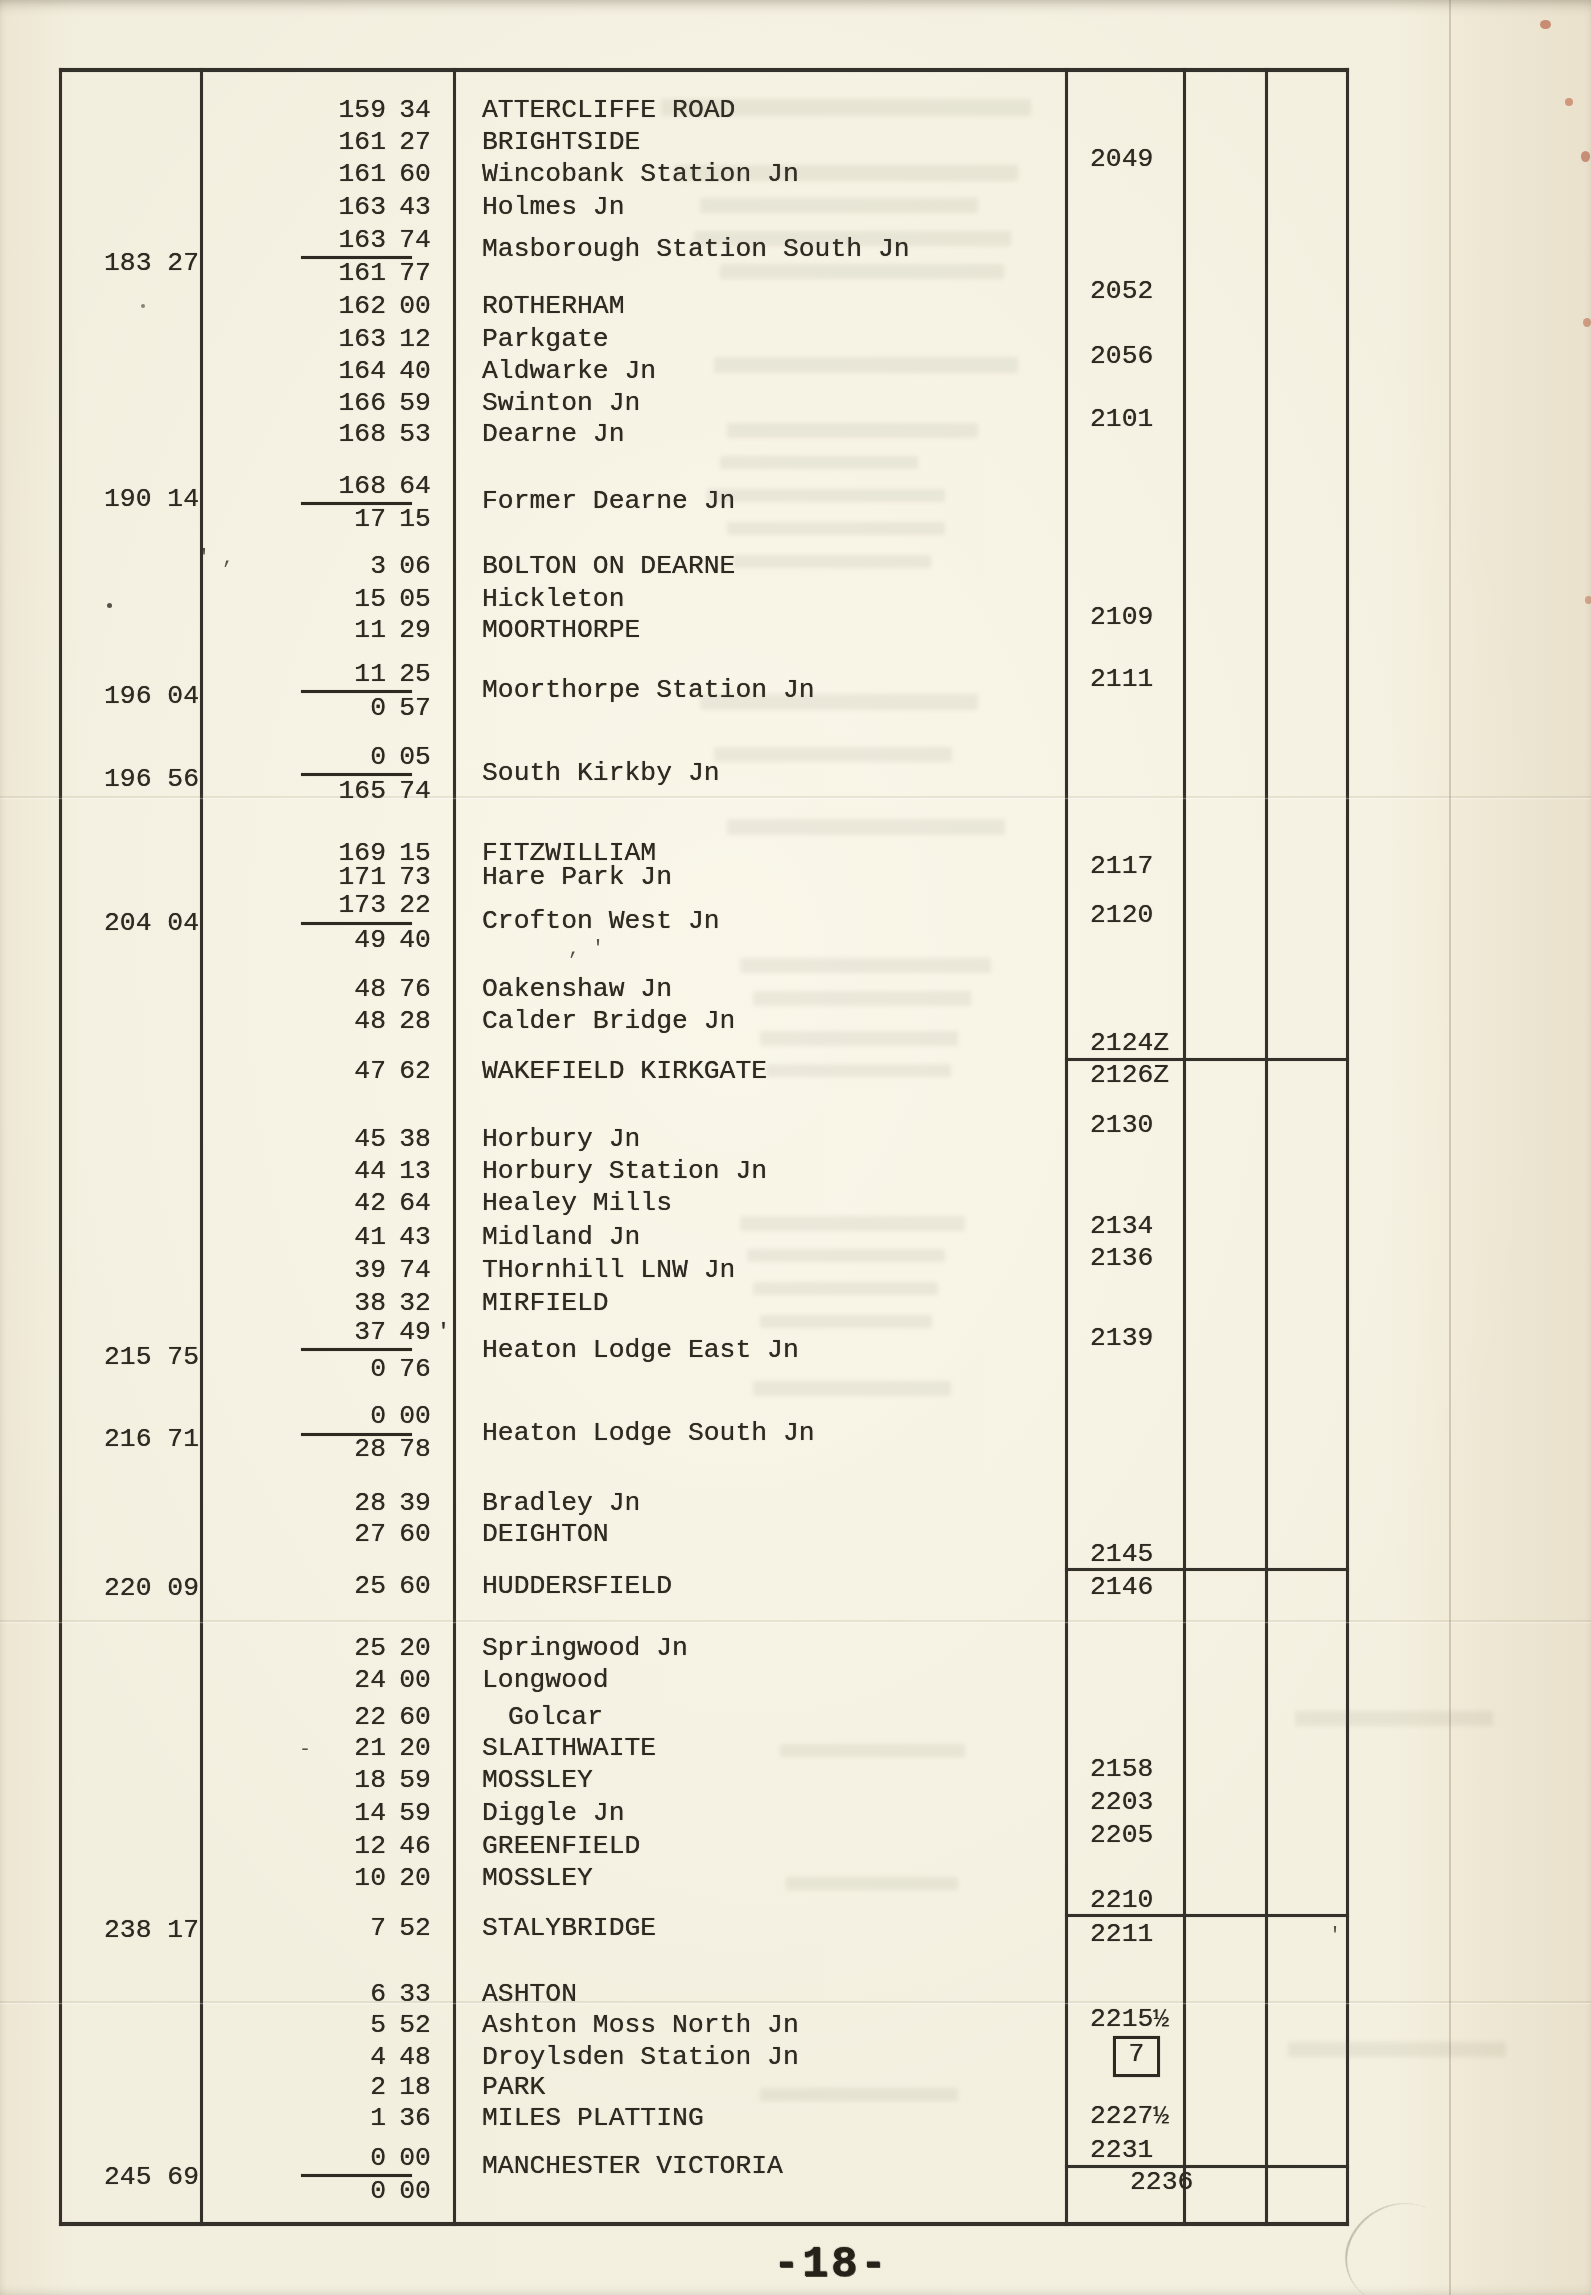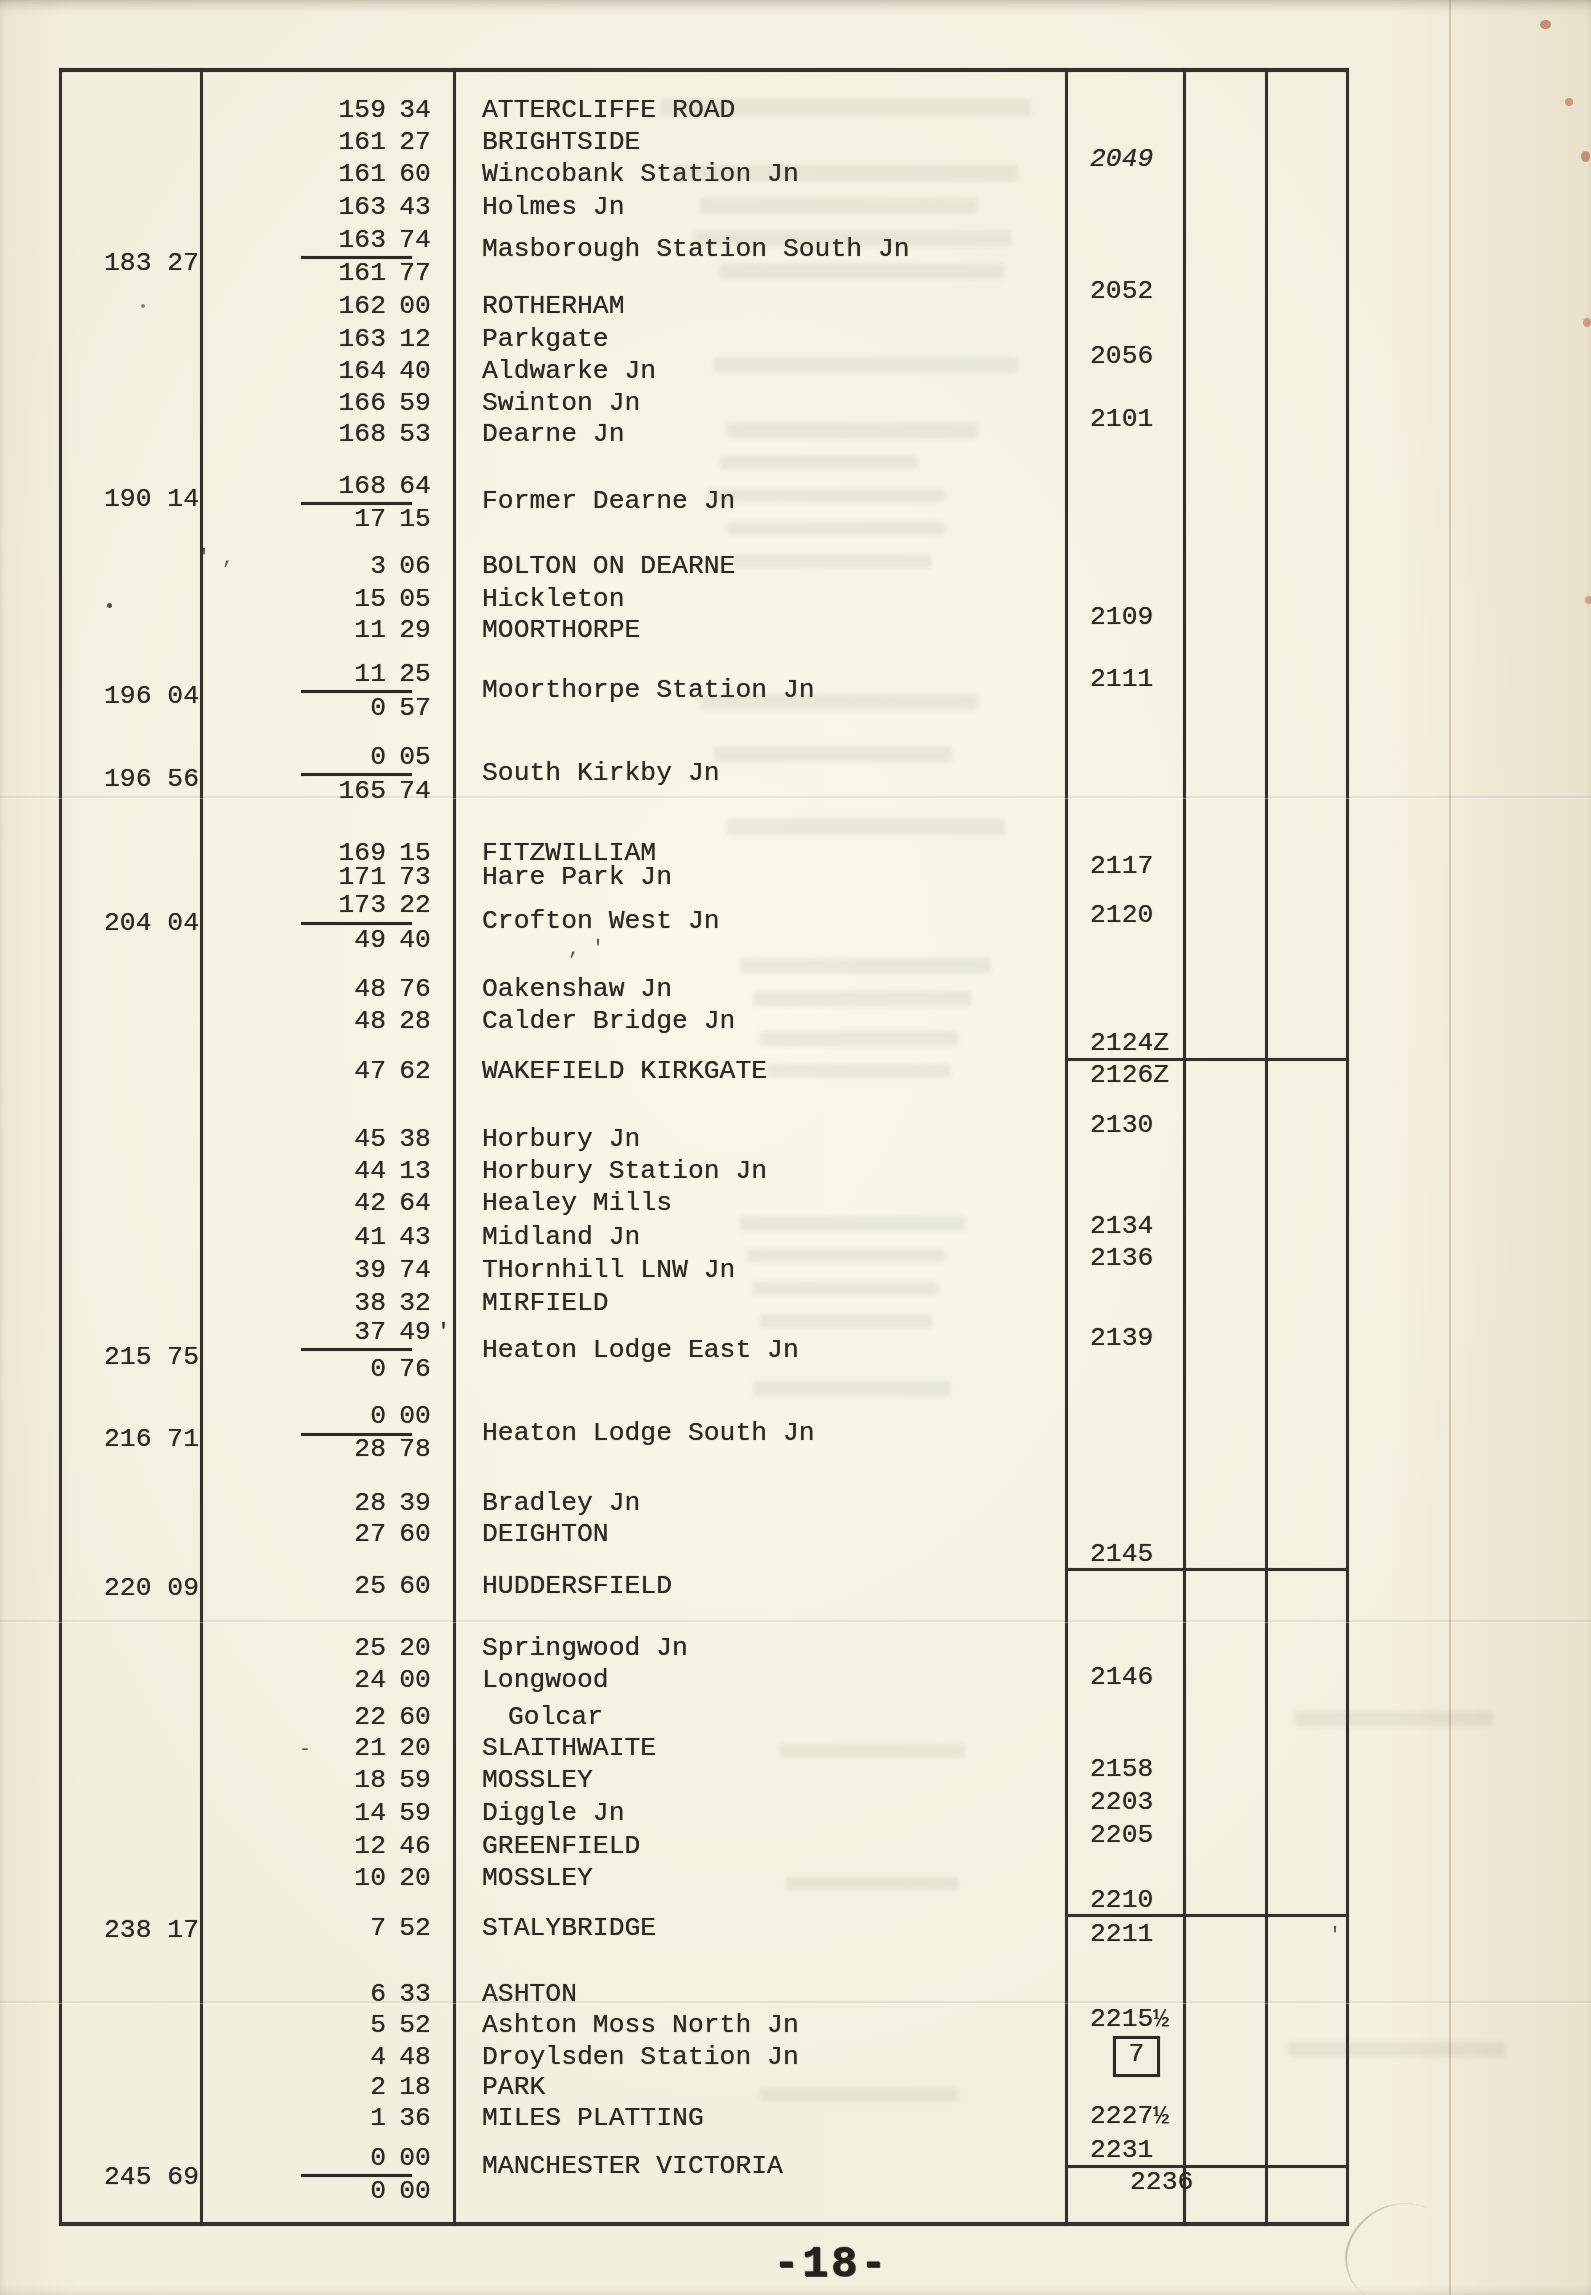--- a/index.html
+++ b/index.html
@@ -70,21 +70,21 @@
         <div class="cell ink mileage" style="left: 301px; top: 96px;"><span class="mi">159</span><span class="ch">34</span></div>
         <div class="cell ink station" style="left: 482px; top: 96px;">ATTERCLIFFE ROAD</div>
       </div>
       <div>
         <div class="cell ink mileage" style="left: 301px; top: 128px;"><span class="mi">161</span><span class="ch">27</span></div>
         <div class="cell ink station" style="left: 482px; top: 128px;">BRIGHTSIDE</div>
       </div>
       <div>
         <div class="cell ink mileage" style="left: 301px; top: 160px;"><span class="mi">161</span><span class="ch">60</span></div>
         <div class="cell ink station" style="left: 482px; top: 160px;">Wincobank Station Jn</div>
-        <div class="cell ink time" style="left: 1090px; top: 145px; font-style: italic;">2049</div>
+        <div class="cell ink time" style="left: 1090px; top: 145px;">2049</div>
       </div>
       <div>
         <div class="cell ink mileage" style="left: 301px; top: 193px;"><span class="mi">163</span><span class="ch">43</span></div>
         <div class="cell ink station" style="left: 482px; top: 193px;">Holmes Jn</div>
       </div>
       <div>
         <div class="cell ink mileage" style="left: 301px; top: 226px;"><span class="mi">163</span><span class="ch">74</span></div>
         <div class="u-line" style="top: 256px;"></div>
       </div>
       <div>
@@ -272,21 +272,21 @@
       <div>
         <div class="cell ink mileage" style="left: 301px; top: 1520px;"><span class="mi">27</span><span class="ch">60</span></div>
         <div class="cell ink station" style="left: 482px; top: 1520px;">DEIGHTON</div>
       </div>
       <div>
         <div class="cell ink time" style="left: 1090px; top: 1540px;">2145</div>
       </div>
       <div>
         <div class="cell ink mileage" style="left: 301px; top: 1572px;"><span class="mi">25</span><span class="ch">60</span></div>
         <div class="cell ink station" style="left: 482px; top: 1572px;">HUDDERSFIELD</div>
-        <div class="cell ink time" style="left: 1090px; top: 1663px;">2146</div>
+        <div class="cell ink time" style="left: 1090px; top: 1573px;">2146</div>
       </div>
       <div>
         <div class="cell ink left-val" style="left: 104px; top: 1574px;">220 09</div>
       </div>
       <div>
         <div class="cell ink mileage" style="left: 301px; top: 1634px;"><span class="mi">25</span><span class="ch">20</span></div>
         <div class="cell ink station" style="left: 482px; top: 1634px;">Springwood Jn</div>
       </div>
       <div>
         <div class="cell ink mileage" style="left: 301px; top: 1666px;"><span class="mi">24</span><span class="ch">00</span></div>

